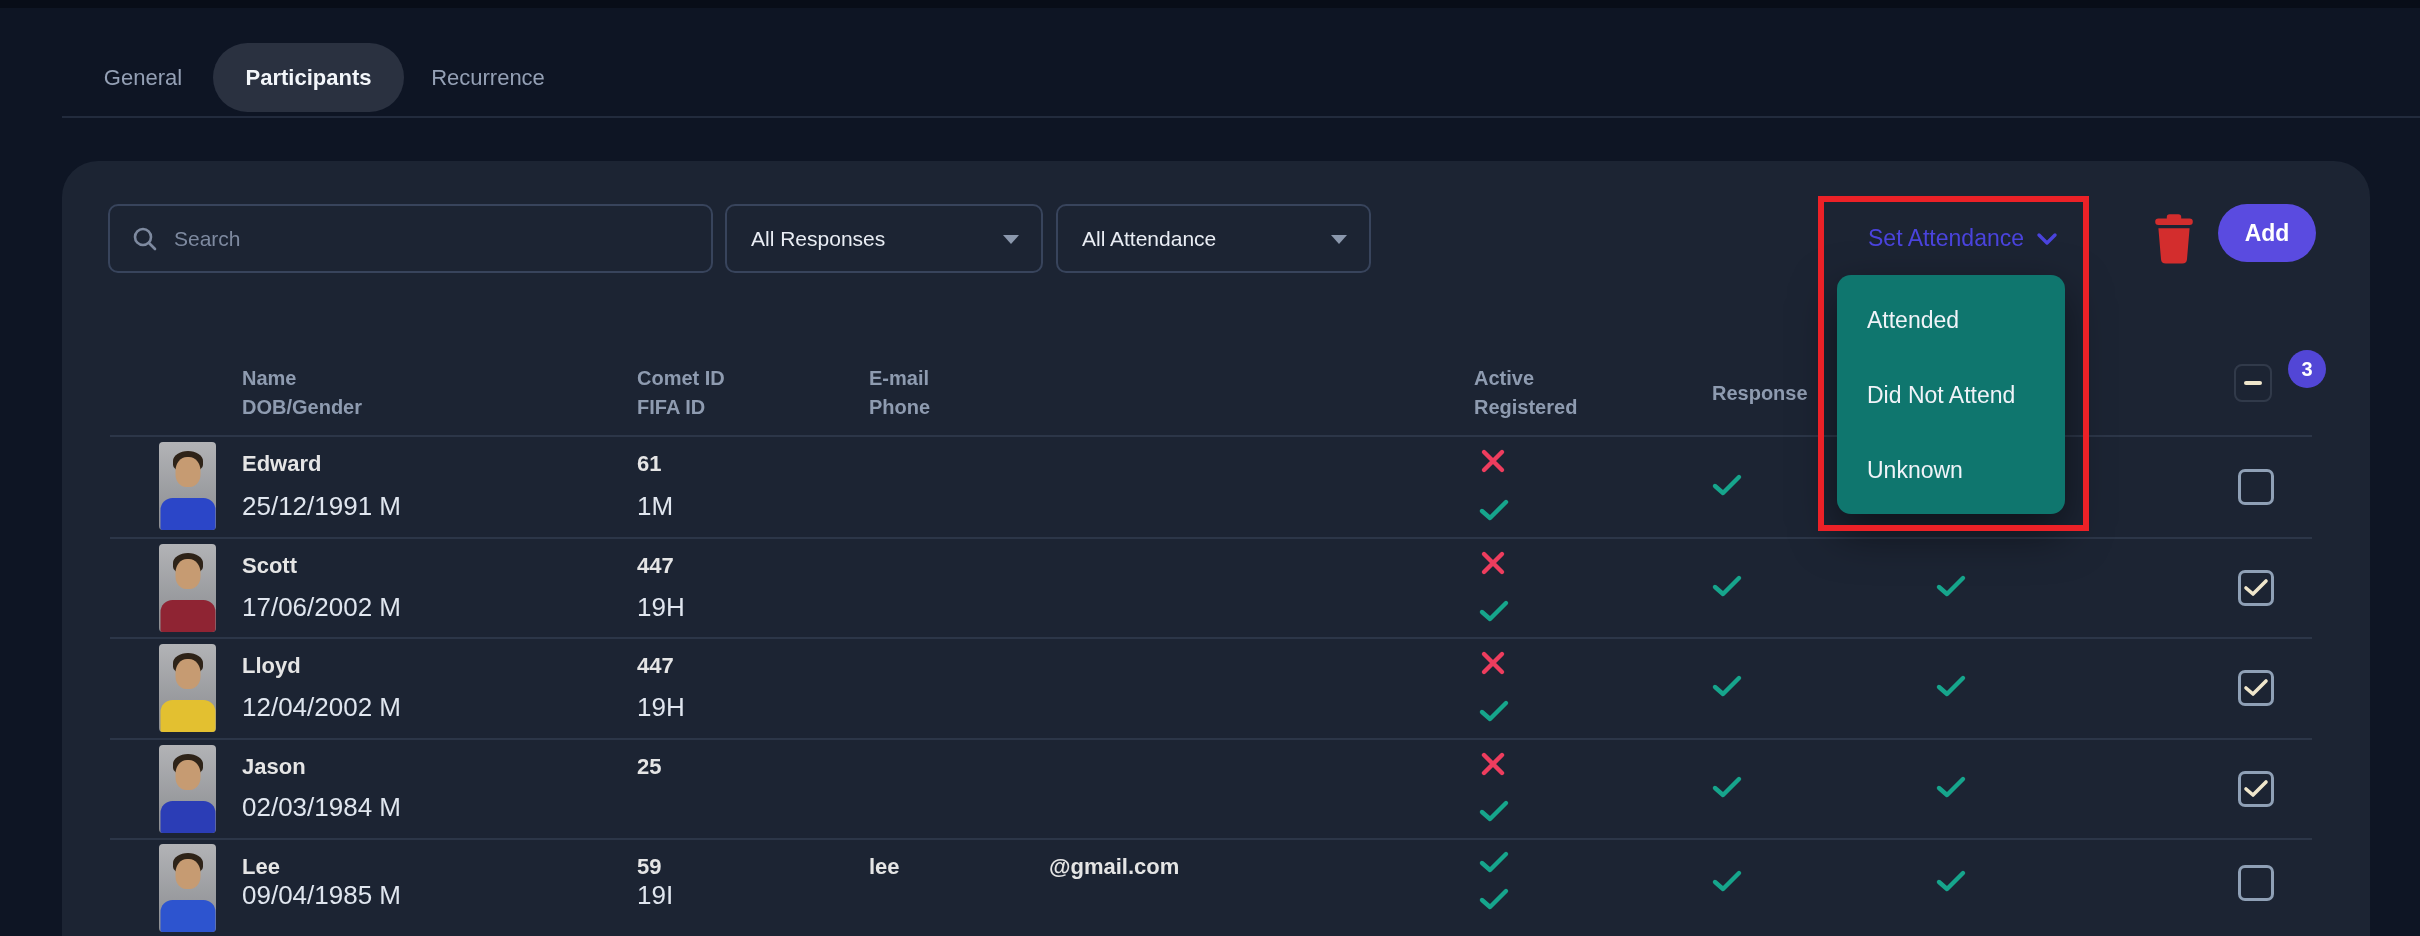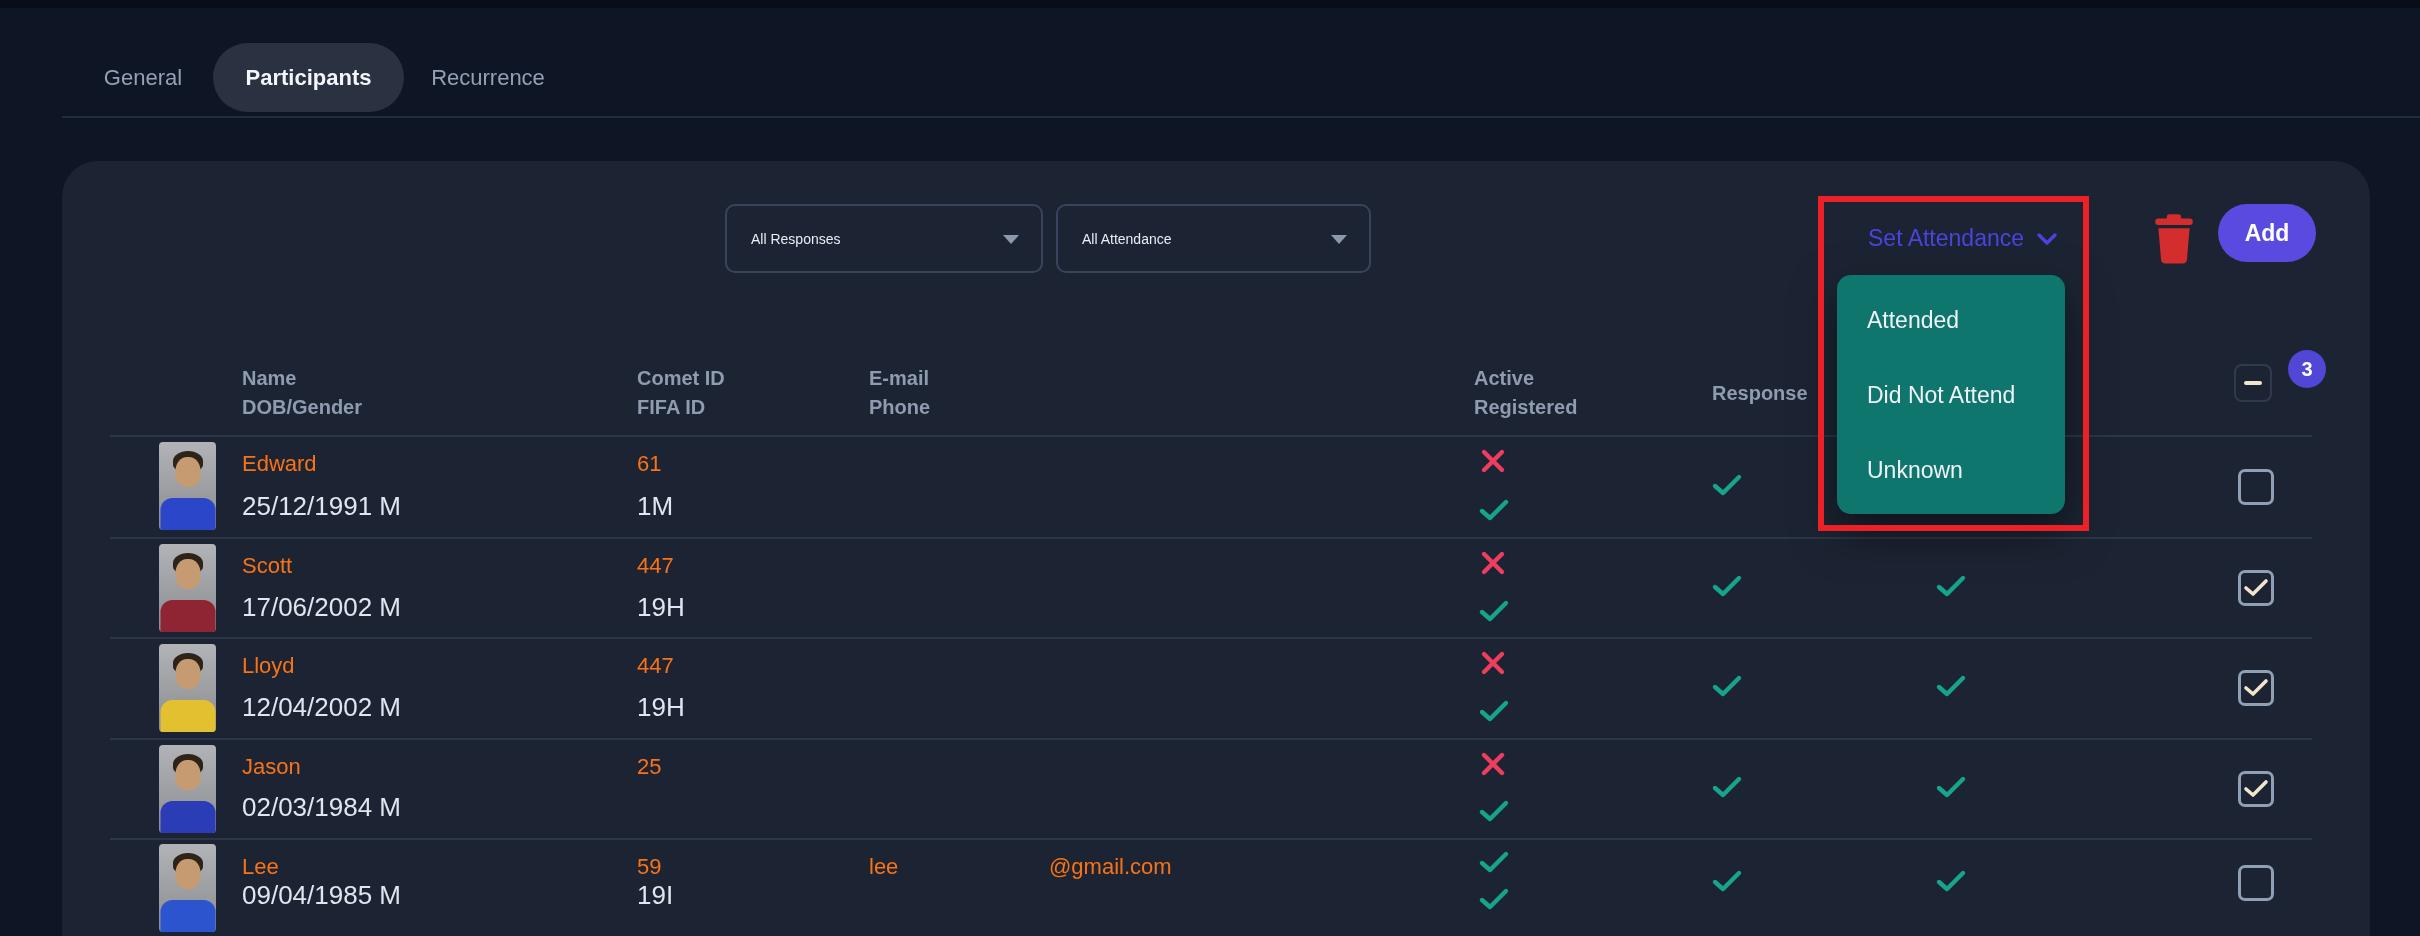--- a/index.html
+++ b/index.html
@@ -23,21 +23,21 @@
   
   .card { position:absolute; left:62px; top:161px; width:2308px; height:840px; background:#1c2433; border-radius:36px; }
 
   
   .search-box { position:absolute; left:46px; top:43px; width:605px; height:69px;
                 border:2px solid #38445c; border-radius:10px; display:flex; align-items:center; }
   .search-box svg { margin-left:22px; }
   .search-placeholder { margin-left:16px; font-size:21px; color:#7e8aa0; }
 
   .select { position:absolute; top:43px; height:69px; border:2px solid #38445c; border-radius:10px;
-            display:flex; align-items:center; padding:0 24px; font-size:14px; color:#e9edf4; }
+            display:flex; align-items:center; padding:0 24px; font-size:21px; color:#e9edf4; }
   .select-responses { left:663px; width:318px; }
   .select-attendance { left:994px; width:315px; }
   .caret { position:absolute; right:22px; top:50%; margin-top:-4px; width:0; height:0;
            border-left:8px solid transparent; border-right:8px solid transparent; border-top:9px solid #8b98ad; }
 
   .set-attendance { position:absolute; left:1806px; top:43px; height:69px; display:flex; align-items:center; gap:12px;
                     font-size:23px; font-weight:400; color:#4a43dd; cursor:pointer; z-index:25; }
 
   .trash-btn { position:absolute; left:2090px; top:52px; width:44px; height:52px; cursor:pointer; }
 
@@ -64,21 +64,21 @@
   .divider { position:absolute; left:48px; width:2202px; height:1.5px; background:rgba(130,150,185,0.16); }
   .row { position:absolute; left:0; width:2308px; }
   .avatar { position:absolute; left:97px; width:57px; height:88px; border-radius:4px; overflow:hidden;
             background:linear-gradient(#b2b3b6,#8a8c90); }
   .av-hair { position:absolute; left:50%; top:9px; transform:translateX(-50%); width:30px; height:20px;
              border-radius:50% 50% 30% 30%; background:#2e2318; }
   .av-head { position:absolute; left:50%; top:15px; transform:translateX(-50%); width:25px; height:30px;
              border-radius:46% 46% 42% 42%; background:#c69b72; }
   .av-jersey { position:absolute; bottom:0; left:50%; transform:translateX(-50%); width:55px; height:32px;
                border-radius:12px 12px 0 0; background:#2b46c8; }
-  .cell-line1 { position:absolute; top:15px; font-size:22px; color:#f97316; }
+  .cell-line1 { position:absolute; top:15px; font-size:22px; color:#e5e5e5;font-weight:bold; }
   .cell-line2 { position:absolute; bottom:15px; font-size:26px; color:#e0e6ef; }
   .c-name { left:180px; }
   .c-id { left:575px; }
   .c-email { left:807px; }
   .c-email-suffix { left:987px; }
   .icon-stack-top { position:absolute; top:11px; left:1416px; width:30px; text-align:center; }
   .icon-stack-bottom { position:absolute; bottom:11px; left:1416px; width:30px; text-align:center; }
   .icon-response { position:absolute; left:1649px; top:50%; transform:translateY(-50%); width:34px; }
   .icon-attendance { position:absolute; left:1873px; top:50%; transform:translateY(-50%); width:34px; }
   .row-checkbox { position:absolute; left:2176px; top:50%; transform:translateY(-50%); width:36px; height:36px;
@@ -104,20 +104,27 @@
 <div class="tab tab-participants">
     <span>Participants</span>
   </div>
 <div class="tab tab-recurrence">
     <span>Recurrence</span>
   </div>
 <div class="tabs-divider"></div>
 
 <div class="card">
 
+  <div class="search-box">
+    <svg width="26" height="26" viewBox="0 0 26 26">
+      <circle cx="11" cy="11" r="8" fill="none" stroke="#7e8aa0" stroke-width="2.6"></circle>
+      <line x1="17" y1="17" x2="23" y2="23" stroke="#7e8aa0" stroke-width="2.6" stroke-linecap="round"></line>
+    </svg>
+    <span class="search-placeholder">Search</span>
+  </div>
 
   <div class="select select-responses">
     <span>All Responses</span>
     <span class="caret"></span>
   </div>
 
   <div class="select select-attendance">
     <span>All Attendance</span>
     <span class="caret"></span>
   </div>

